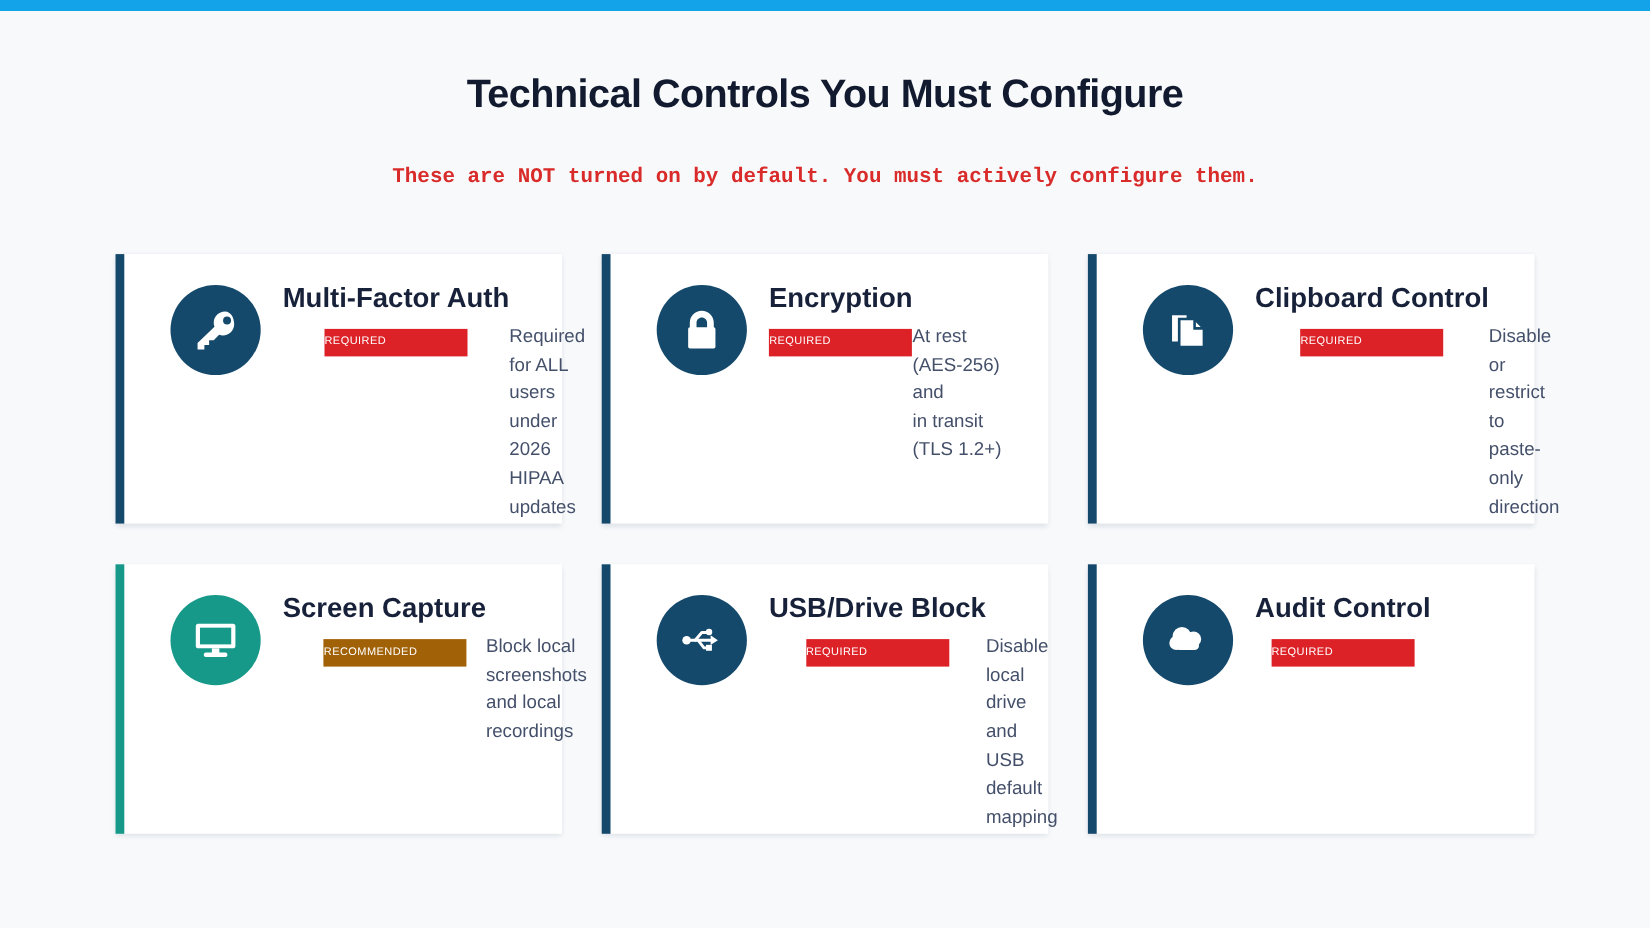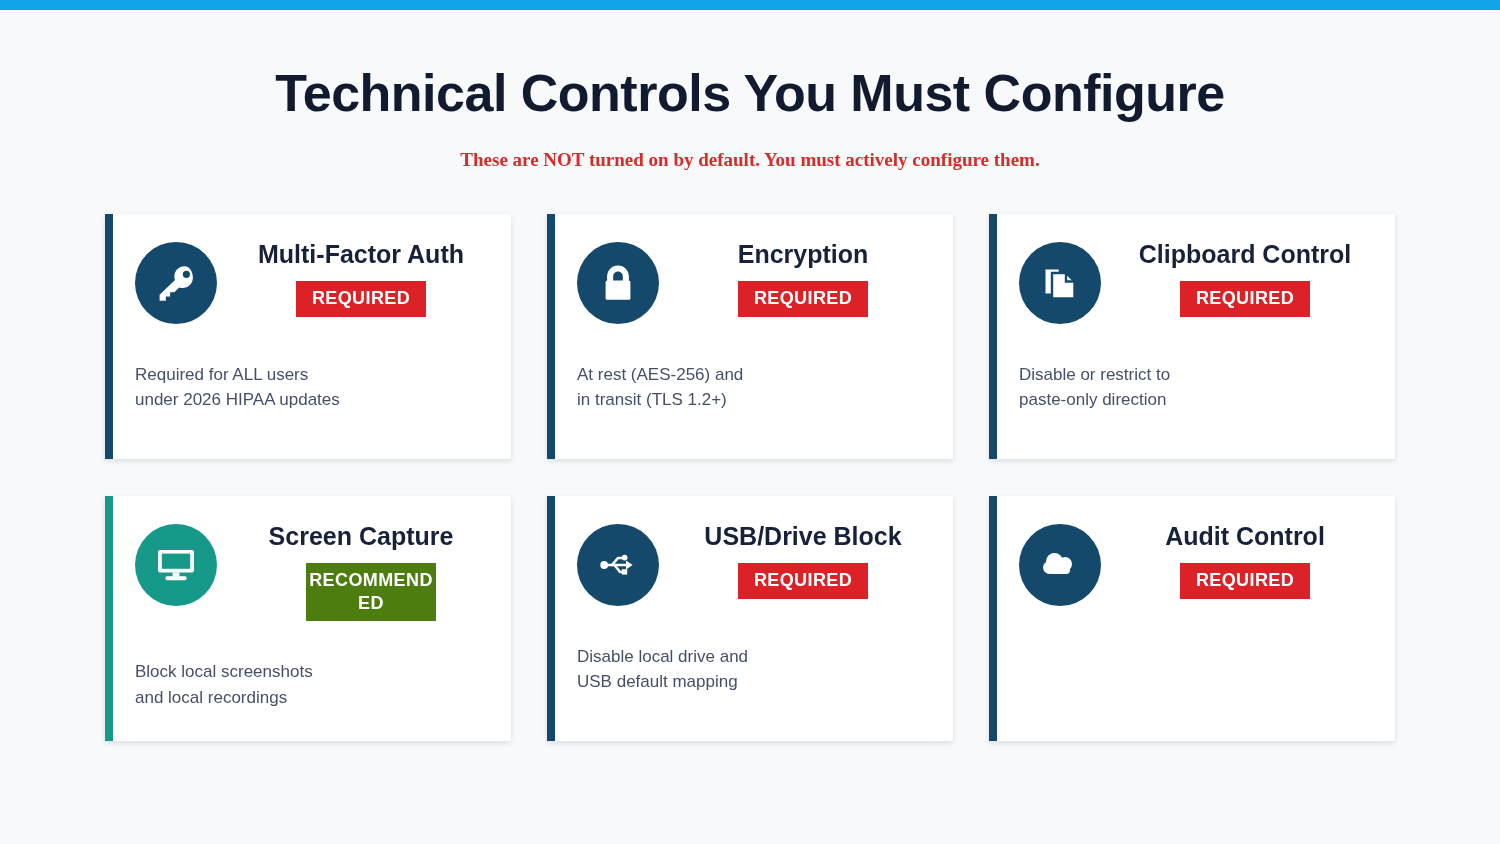--- a/index.html
+++ b/index.html
@@ -21,34 +21,34 @@
     background: #12a3e8;
   }
 
   .page-head {
     text-align: center;
     padding-top: 56px;
   }
 
   .page-title {
     font-family: "Liberation Sans", sans-serif;
-    font-size: 52px;
+    font-size: 36px;
     font-weight: bold;
     color: #111a2e;
     letter-spacing: -0.5px;
     line-height: 1.05;
     margin: 0;
   }
 
   .page-subtitle {
-    font-family: Liberation Serif, serif;
+    font-family: Liberation Mono, monospace;
     font-size: 19px;
     font-weight: bold;
     color: #d92b29;
-    margin: 0;
+    margin: 17px;
     padding-top: 28px;
   }
 
   .grid {
     width: 1290px;
     margin: 0 auto;
     padding-top: 43px;
     display: grid;
     grid-template-columns: repeat(3, 406px);
     grid-column-gap: 36px;
@@ -67,24 +67,24 @@
     width: 8px;
     flex: 0 0 8px;
     background: #14496b;
   }
   .card.teal .card-accent {
     background: #17998a;
   }
 
   .card-body {
     flex: 1 1 auto;
-    padding: 24px 26px 0 22px;
+    padding: 24px 26px 0 42px;
     box-sizing: border-box;
     display: flex;
-    flex-direction: column;
+    flex-direction: row;
   }
 
   .card-head {
     display: flex;
     align-items: flex-start;
   }
 
   .icon-circle {
     width: 82px;
     height: 82px;
@@ -123,29 +123,29 @@
   }
 
   .badge {
     margin-top: 13px;
     width: 130px;
     box-sizing: border-box;
     padding: 6px 0 7px 0;
     background: #dc2127;
     color: #ffffff;
     font-family: "Liberation Sans", sans-serif;
-    font-size: 18px;
-    font-weight: bold;
+    font-size: 10px;
+    font-weight: normal;
     letter-spacing: 0.4px;
-    text-align: center;
+    text-align: left;
     line-height: 1.25;
     word-break: break-all;
   }
   .badge.teal {
-    background: #4d7c0f;
+    background: #a16207;
     margin-left: 20px;
   }
 
   .card-desc {
     font-family: "Liberation Sans", sans-serif;
     font-size: 17px;
     color: #44506a;
     line-height: 1.52;
     margin: 0;
     padding-top: 38px;

